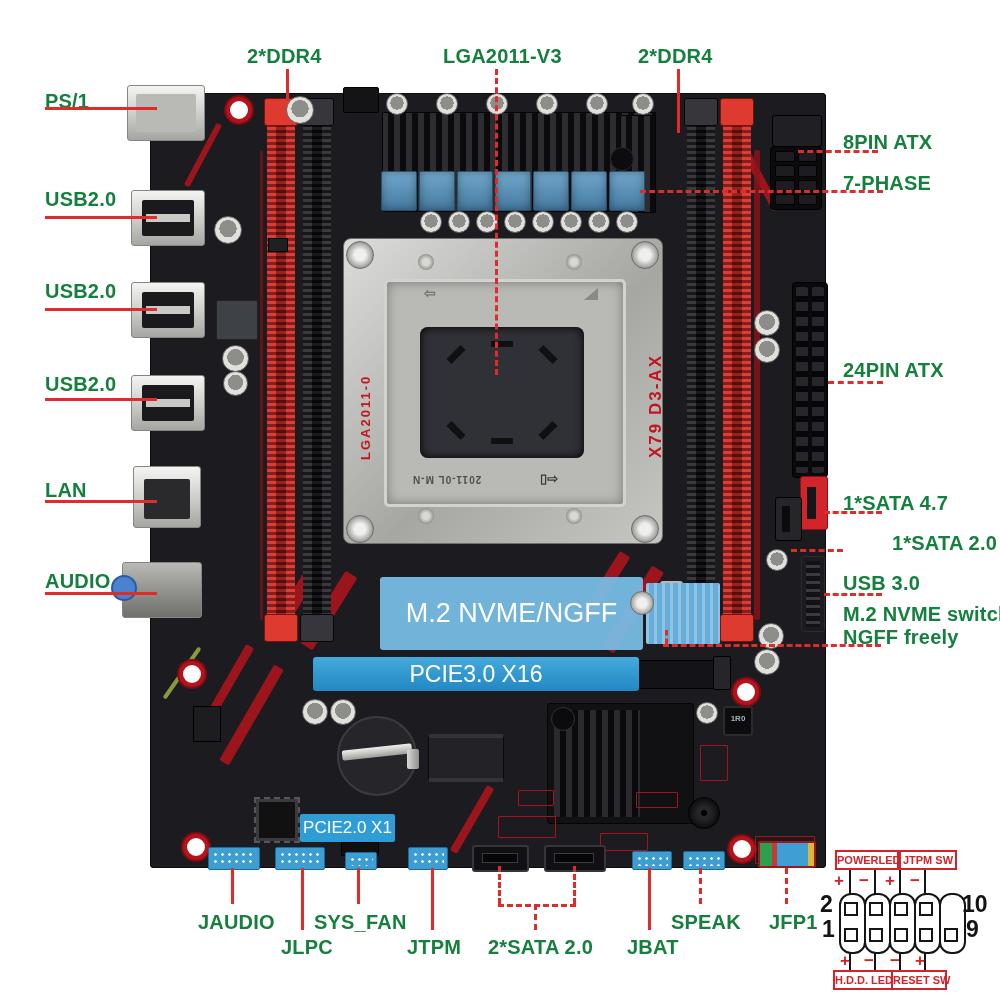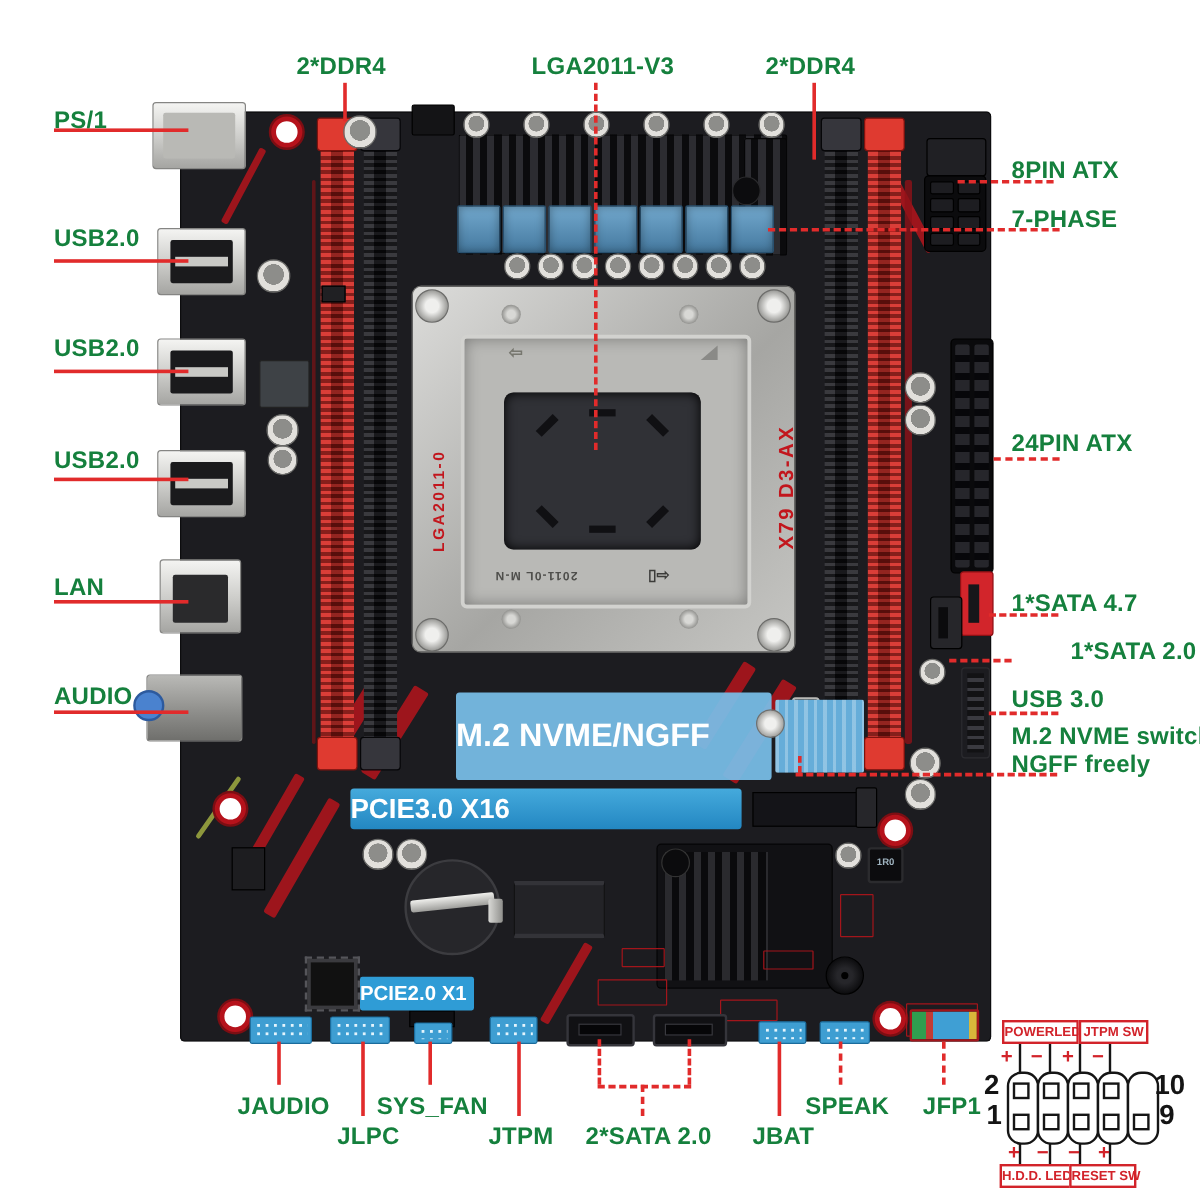--- a/index.html
+++ b/index.html
@@ -46,21 +46,21 @@
   .blkport{position:absolute;background:#111114;border:2px solid #35353b;border-radius:3px;}
   .jbox{position:absolute;font:700 11px/16px "Liberation Sans",sans-serif;color:var(--dred);
         border:2px solid var(--dred);background:#fff;text-align:center;white-space:nowrap;}
   .sign{position:absolute;font:700 17px/1 "Liberation Sans",sans-serif;color:var(--dred);}
   .pnum{position:absolute;font:600 23px/1 "Liberation Sans",sans-serif;color:#141414;}
   .pill{position:absolute;width:23px;height:57px;border:2px solid #151515;border-radius:12px;background:#fff;}
   .pin{position:absolute;width:10px;height:10px;border:2px solid #151515;background:#fff;}
   .jline{position:absolute;width:2px;background:#151515;}
   .vtx{position:absolute;writing-mode:vertical-rl;transform:rotate(180deg);color:#c2161d;
        font-weight:700;letter-spacing:2px;white-space:nowrap;}
-  .ov-txt{color:#fff;font-weight:700;}
+  .ov-txt{color:#fff;font-weight:400;text-align:center;}
   .p8{background:#1d1d21;border:1px solid #000;border-radius:2px;}
   .atx8{position:absolute;left:770px;top:146px;width:52px;height:64px;background:#0b0b0d;border:1px solid #000;
         border-radius:4px;display:grid;grid-template-columns:1fr 1fr;grid-template-rows:repeat(4,1fr);gap:3px;padding:4px;box-sizing:border-box;}
   .atx24{position:absolute;left:792px;top:282px;width:34px;height:194px;background:#0a0a0c;border:1px solid #000;border-radius:4px;}
   .atx24::before,.atx24::after{content:"";position:absolute;top:4px;bottom:4px;width:12px;
         background:repeating-linear-gradient(180deg,#26262b 0 9px,#07070a 9px 15px);border-radius:2px;}
   .atx24::before{left:3px;} .atx24::after{right:3px;}
 </style>
 </head>
 <body>
@@ -246,21 +246,21 @@
        background:linear-gradient(90deg,#2f9e4f 0 22%,#c23b35 22% 32%,#3f9fd4 32% 78%,#3f9fd4 78% 88%,#d9b83a 88% 100%);"></div>
 
   <div class="ab" style="left:646px;top:583px;width:74px;height:61px;background:#66add9;border-radius:2px;
        background-image:repeating-linear-gradient(90deg,rgba(255,255,255,.28) 0 3px,transparent 3px 8px);"></div>
   <div class="ab" style="left:380px;top:577px;width:263px;height:73px;background:rgba(120,190,232,.93);border-radius:3px;">
     <div class="ov-txt" style="font-size:27px;line-height:73px;">M.2 NVME/NGFF</div>
   </div>
   <div class="ab" style="left:630px;top:591px;width:22px;height:22px;border-radius:50%;background:radial-gradient(#f0f0ee 30%,#9c9c99 75%);border:1px solid #6f6f6d;"></div>
   <div class="ab" style="left:627px;top:660px;width:90px;height:27px;background:#141418;border:1px solid #000;"></div>
   <div class="ab" style="left:713px;top:656px;width:16px;height:32px;background:#26262a;border:1px solid #000;border-radius:2px;"></div>
-  <div class="ab" style="left:292px;top:657px;width:326px;height:34px;background:linear-gradient(180deg,#45aadc,#2387c2);border-radius:3px;">
+  <div class="ab" style="left:313px;top:657px;width:326px;height:34px;background:linear-gradient(180deg,#45aadc,#2387c2);border-radius:3px;">
     <div class="ov-txt" style="font-size:23px;line-height:34px;">PCIE3.0 X16</div>
   </div>
   <div class="ab" style="left:300px;top:814px;width:95px;height:28px;background:#2f9cd6;border-radius:2px;">
     <div class="ov-txt" style="font-size:17px;line-height:28px;">PCIE2.0 X1</div>
   </div>
 
   <div class="lbl" style="left:247px;top:45px;">2*DDR4</div>
   <div class="lbl" style="left:443px;top:45px;">LGA2011-V3</div>
   <div class="lbl" style="left:638px;top:45px;">2*DDR4</div>
   <div class="line-v" style="left:286px;top:69px;height:32px;"></div>

